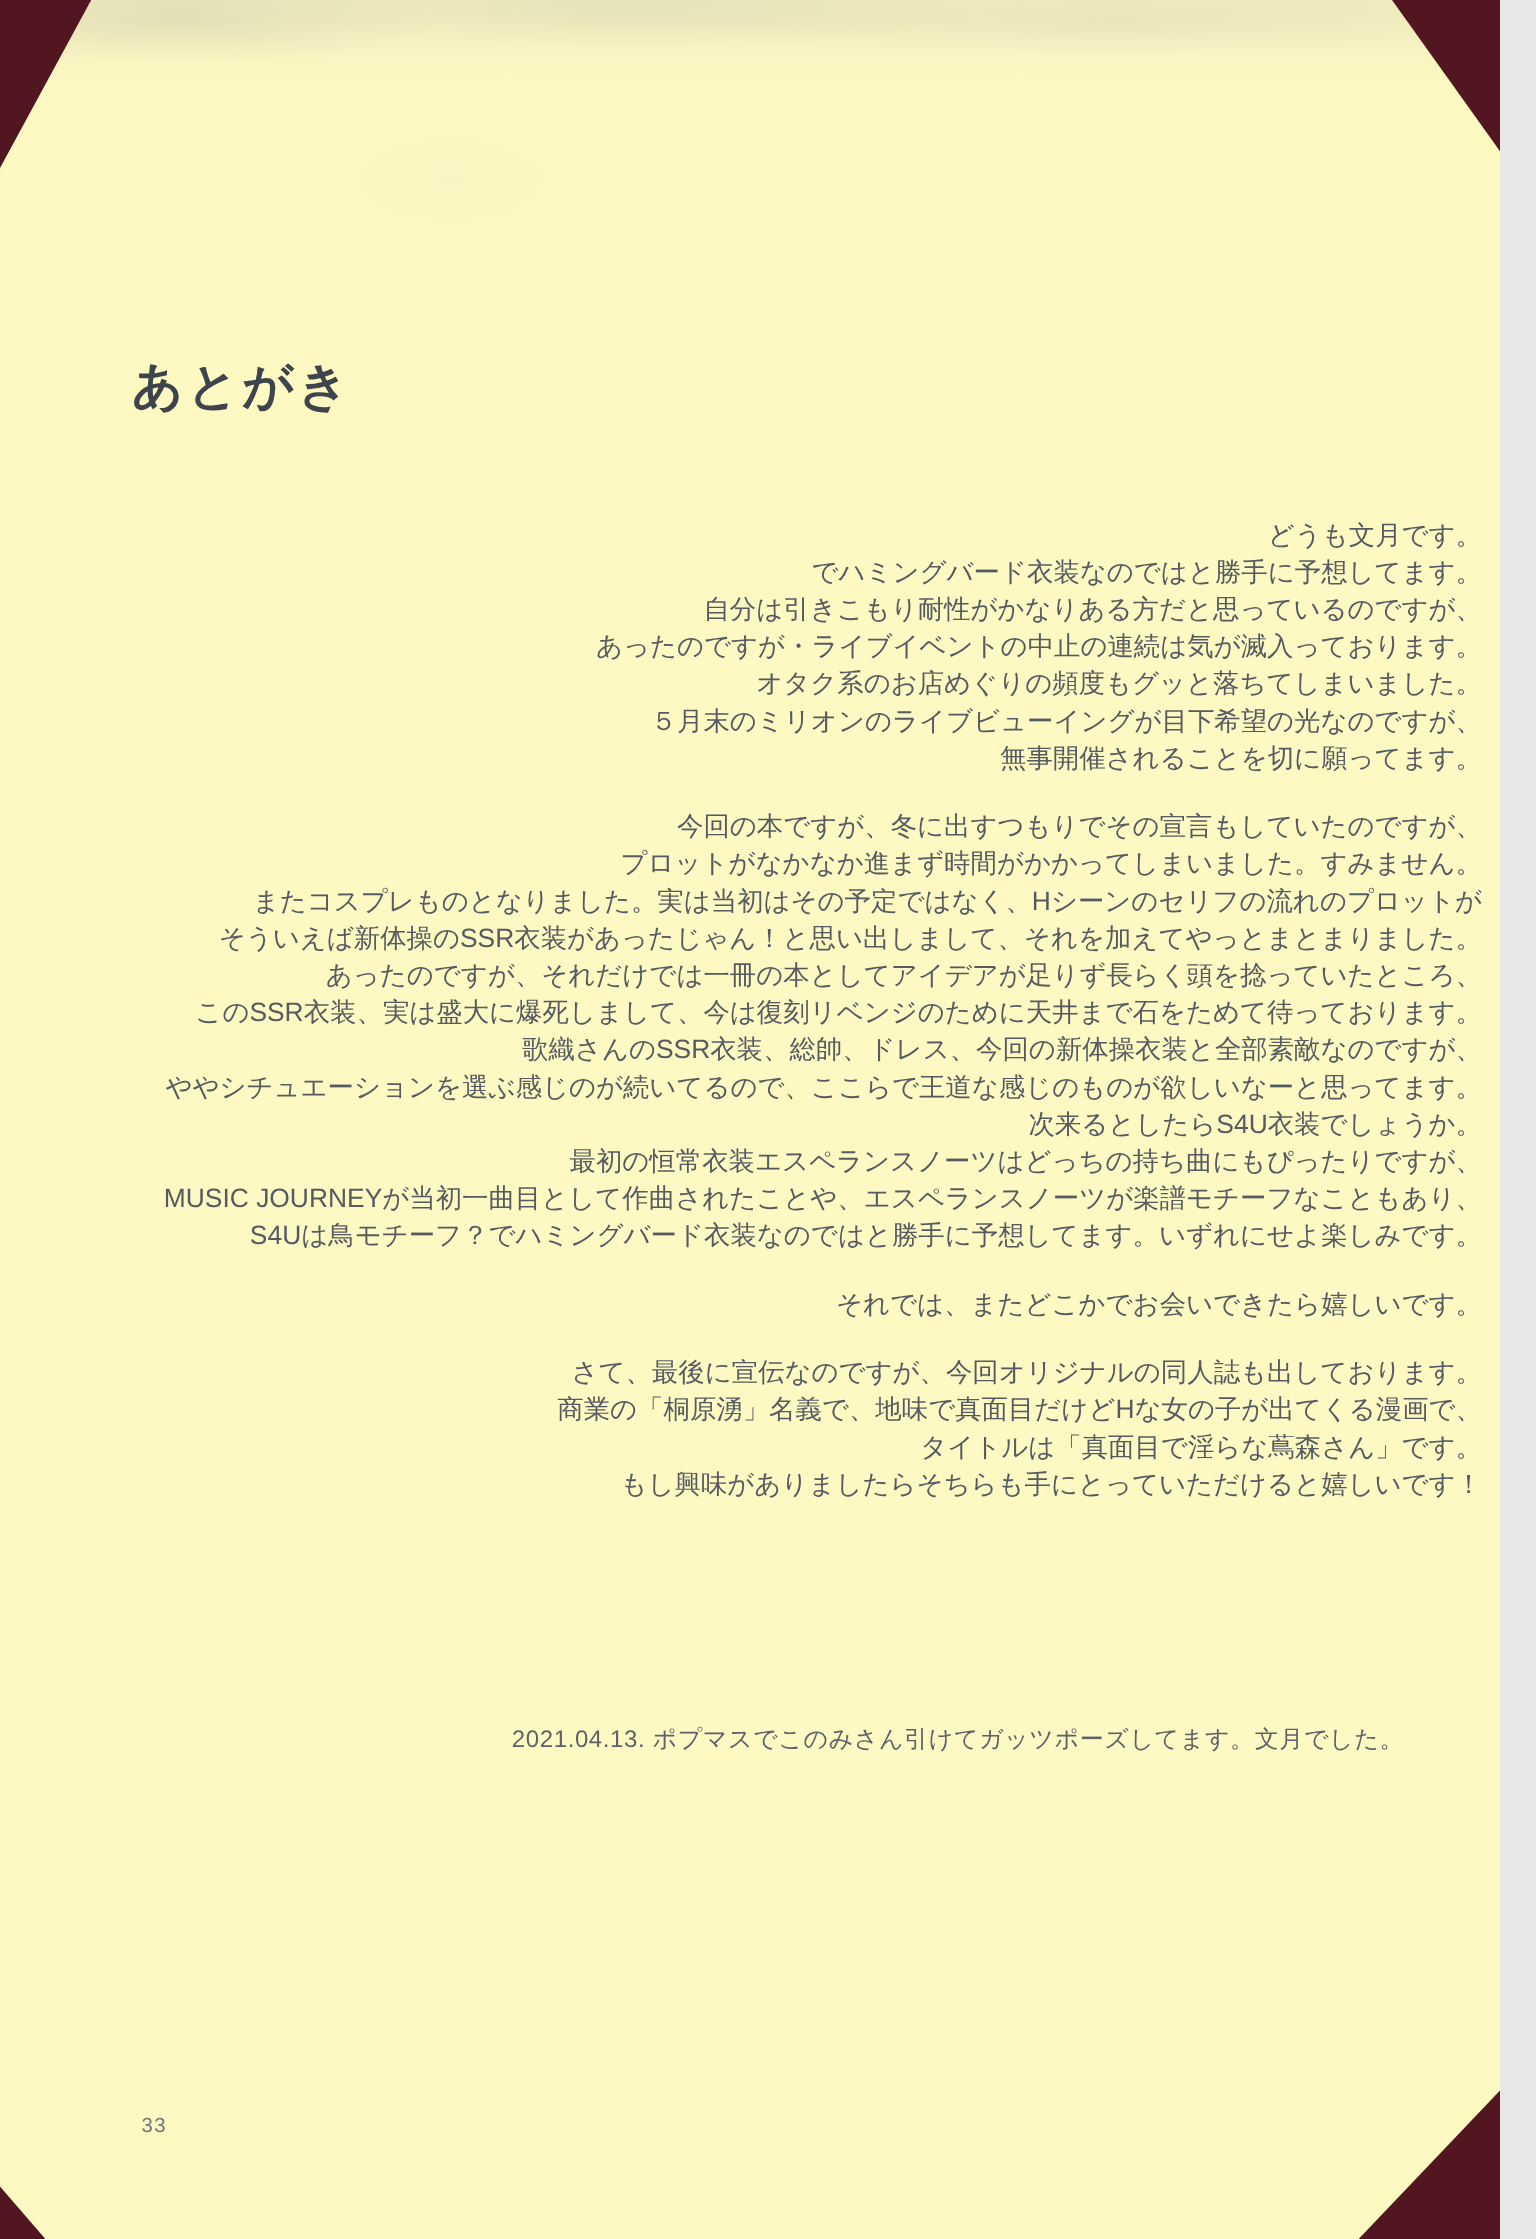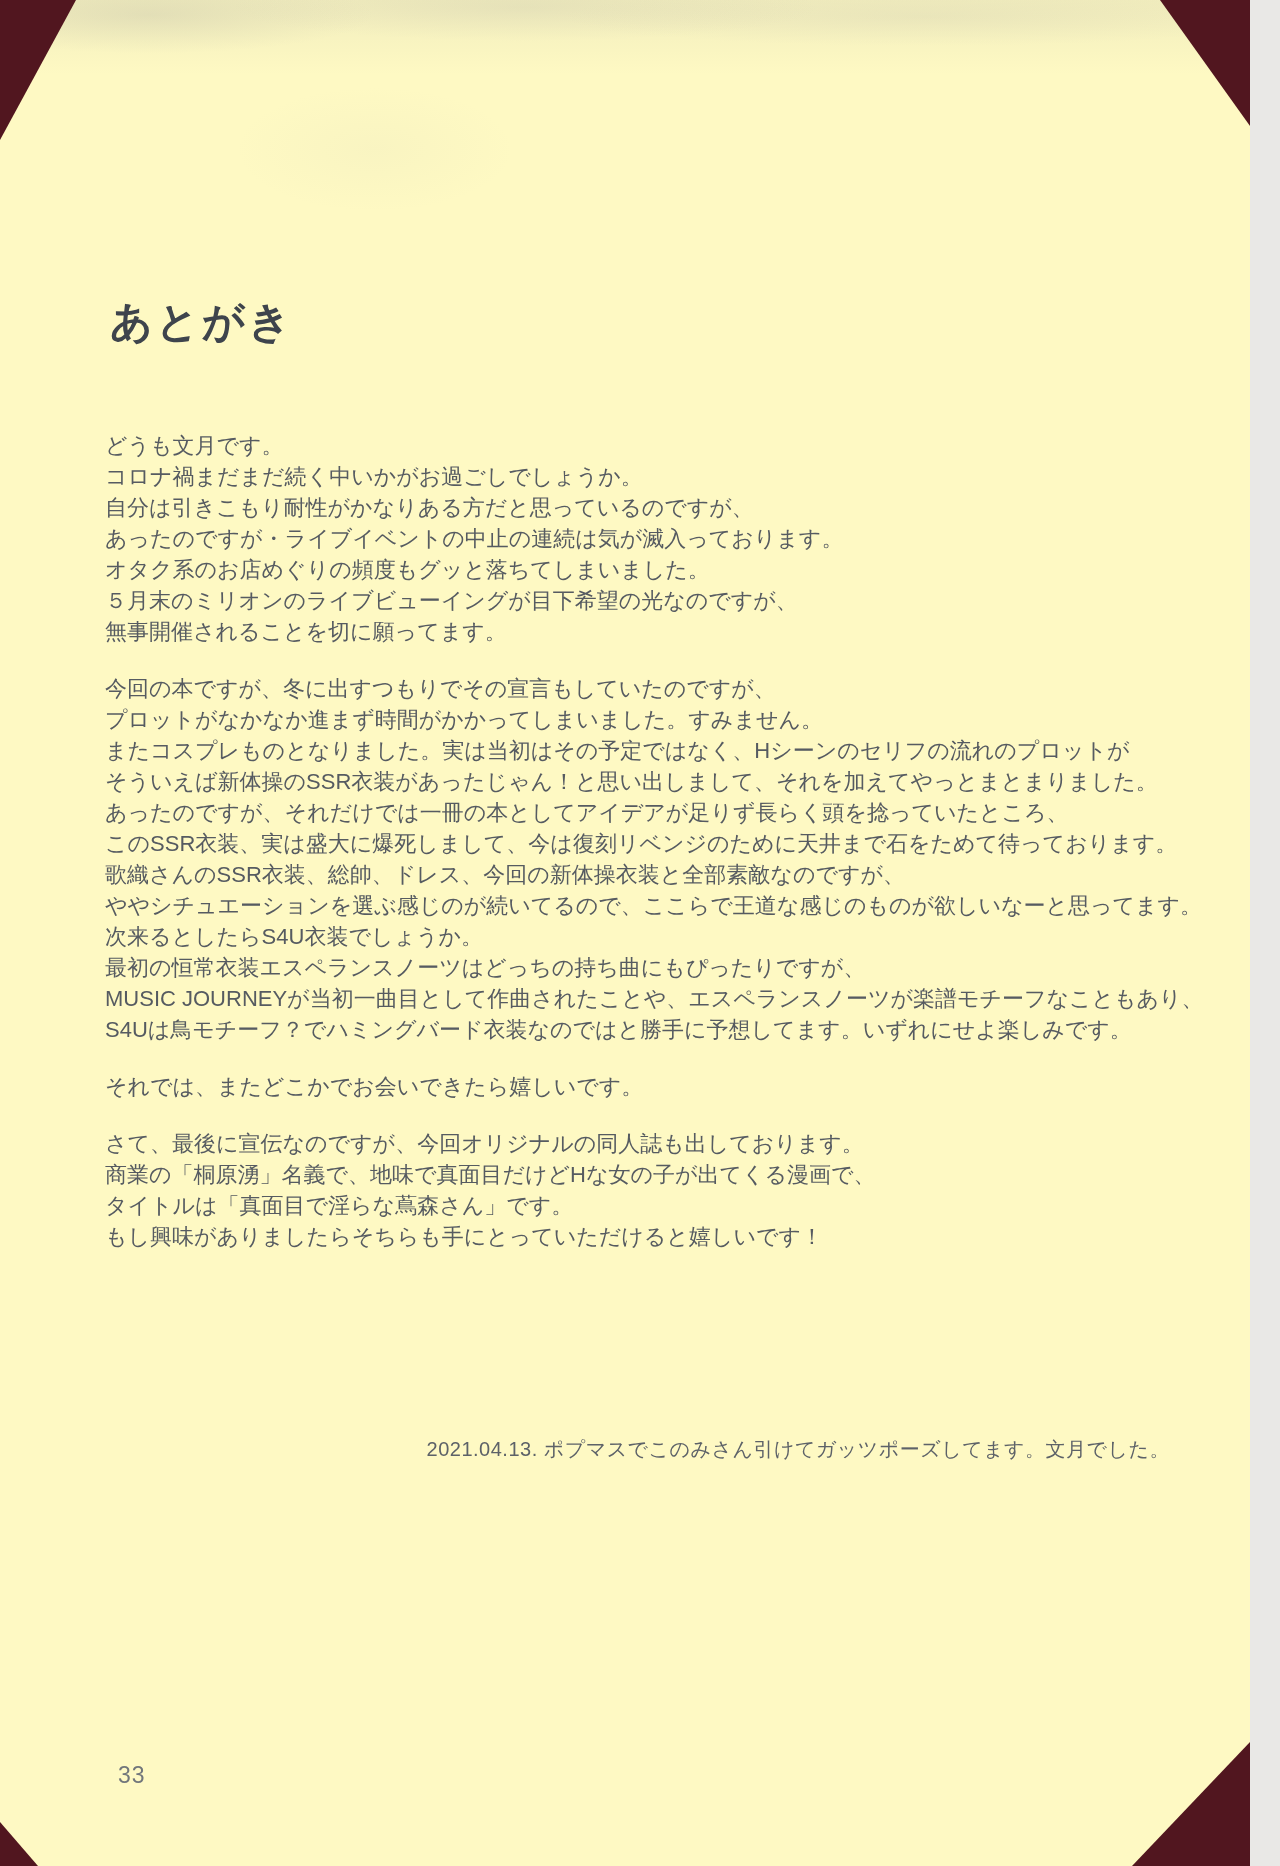--- a/index.html
+++ b/index.html
@@ -27,48 +27,48 @@
   .title {
     position:absolute; left:110px; top:294px;
     font-size:42px; font-weight:600; letter-spacing:3px;
     color:#3e444c; margin:0;
   }
   .body-text {
     position:absolute; left:105px; top:430px; width:1130px;
     font-size:22px; line-height:31px; color:#565b61;
     letter-spacing:0px;
   }
-  .paragraph { margin:0 0 26px 0; }
+  .paragraph { margin:0 0 26px 0;text-align:right; }
   .text-line { white-space:nowrap; }
   .date-line {
     position:absolute; left:0; right:80px; top:1436px;
     text-align:right; font-size:20px; color:#5d6268; letter-spacing:0.5px;
   }
   .page-number {
     position:absolute; left:118px; top:1762px;
-    font-size:23px; color:#71767b; letter-spacing:1px;
+    font-size:17px; color:#71767b; letter-spacing:1px;
   }
 </style>
 </head>
 <body>
 
 <div class="page">
 
   <div class="corner corner-tl"></div>
   <div class="corner corner-tr"></div>
   <div class="corner corner-br"></div>
   <div class="corner corner-bl"></div>
 
   <h1 class="title">あとがき</h1>
 
   <div class="body-text">
 
     <div class="paragraph">
       <div class="text-line">どうも文月です。</div>
-      <div class="text-line">コロナ禍まだまだ続く中いかがお過ごしでしょうか。</div>
+      <div class="text-line">でハミングバード衣装なのではと勝手に予想してます。</div>
       <div class="text-line">自分は引きこもり耐性がかなりある方だと思っているのですが、</div>
       <div class="text-line">あったのですが・ライブイベントの中止の連続は気が滅入っております。</div>
       <div class="text-line">オタク系のお店めぐりの頻度もグッと落ちてしまいました。</div>
       <div class="text-line">５月末のミリオンのライブビューイングが目下希望の光なのですが、</div>
       <div class="text-line">無事開催されることを切に願ってます。</div>
     </div>
 
     <div class="paragraph">
       <div class="text-line">今回の本ですが、冬に出すつもりでその宣言もしていたのですが、</div>
       <div class="text-line">プロットがなかなか進まず時間がかかってしまいました。すみません。</div>

